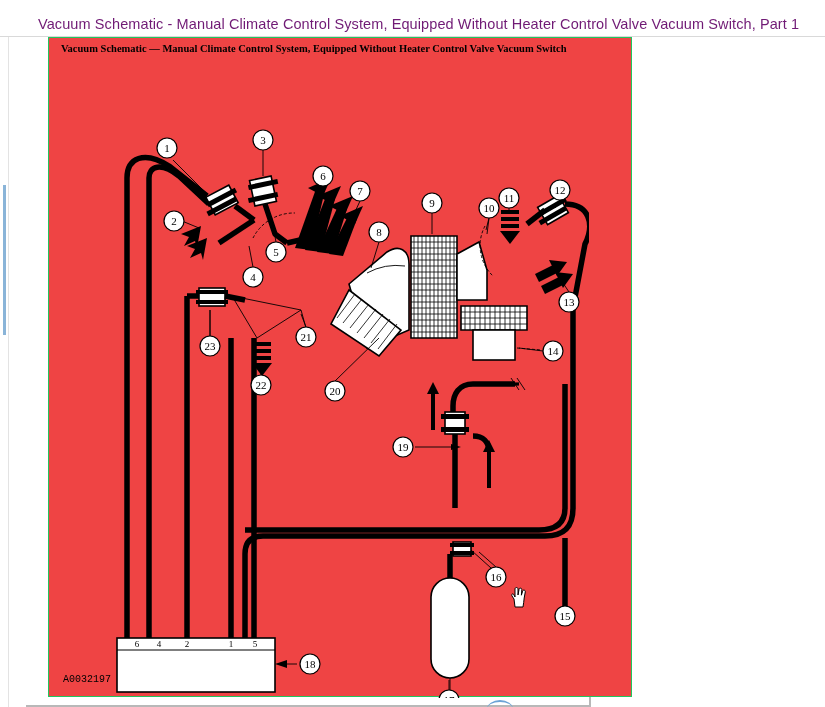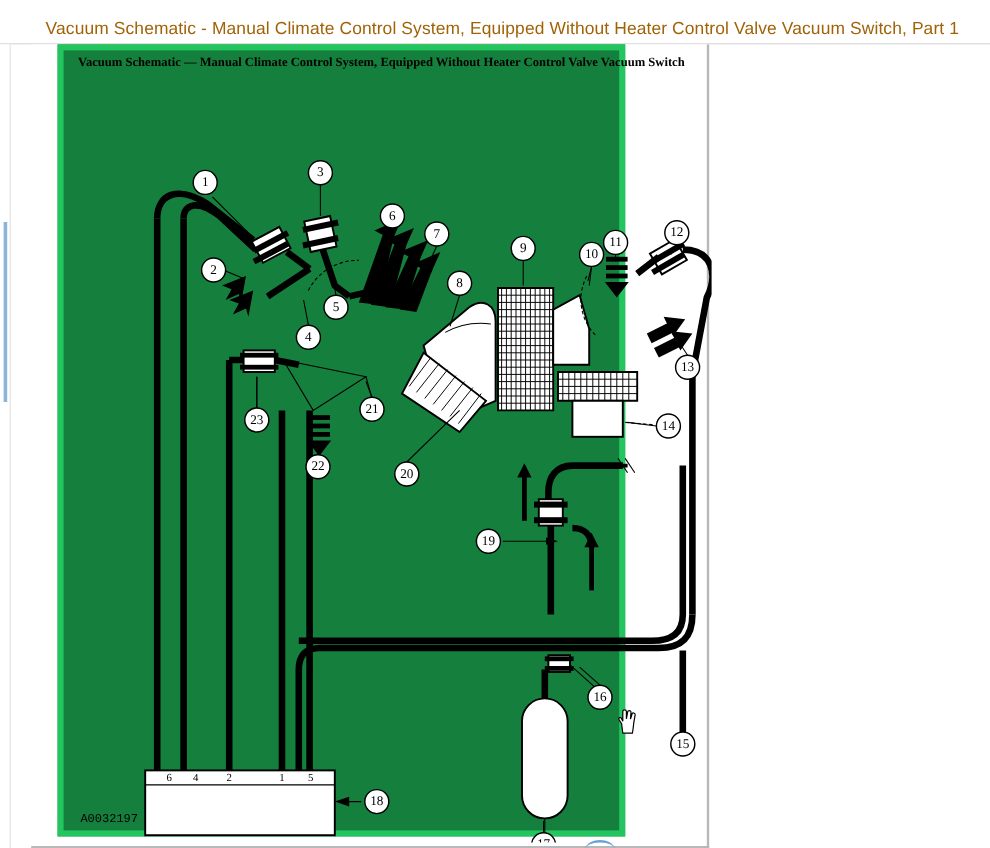--- a/index.html
+++ b/index.html
@@ -18,21 +18,21 @@
     height: 707px;
     background: #ffffff;
   }
 
   
   .page-title {
     position: absolute;
     left: 38px;
     top: 16px;
     font-size: 14.5px;
-    color: #a16207;
+    color: #701a75;
     white-space: nowrap;
     letter-spacing: 0.1px;
   }
 
   
   .title-rule {
     position: absolute;
     left: 0px;
     top: 36px;
     width: 825px;
@@ -67,24 +67,24 @@
     width: 563px;
     height: 668px;
     background: #ffffff;
     border-right: 2px solid #b8b8b8;
     border-bottom: 2px solid #b8b8b8;
   }
   .figure-inner {
     position: absolute;
     left: 22px;
     top: 0px;
-    width: 473px;
+    width: 584px;
     height: 660px;
-    border: 5px solid #22c55e;
-    background: #15803d;
+    border: 1px solid #22c55e;
+    background: #ef4444;
     box-sizing: border-box;
   }
 
   .fig-caption {
     position: absolute;
     left: 12px;
     top: 5px;
     font-family: "Liberation Serif", serif;
     font-weight: bold;
     font-size: 10.5px;

